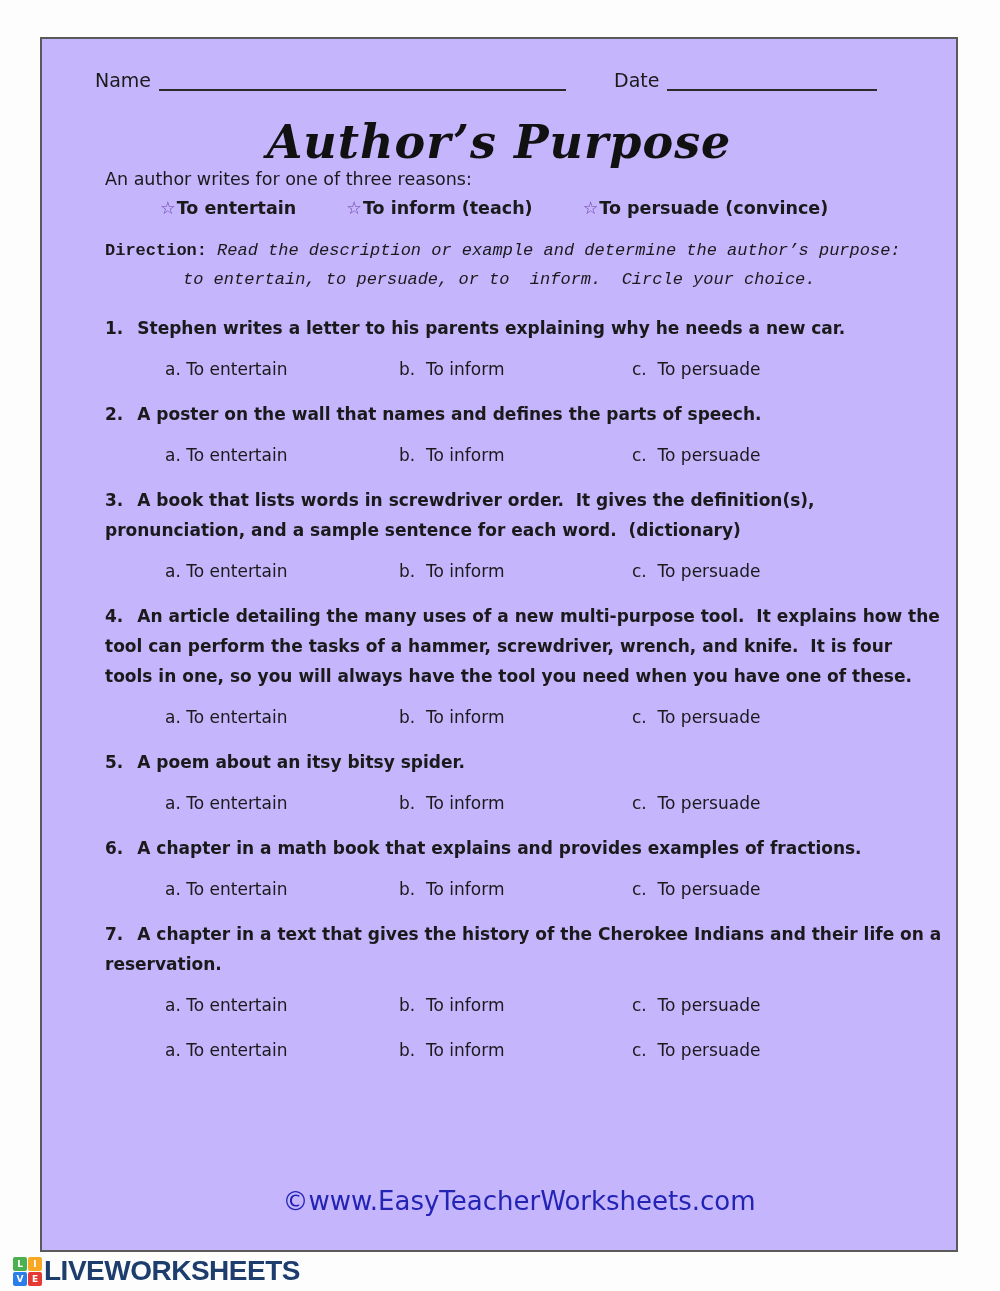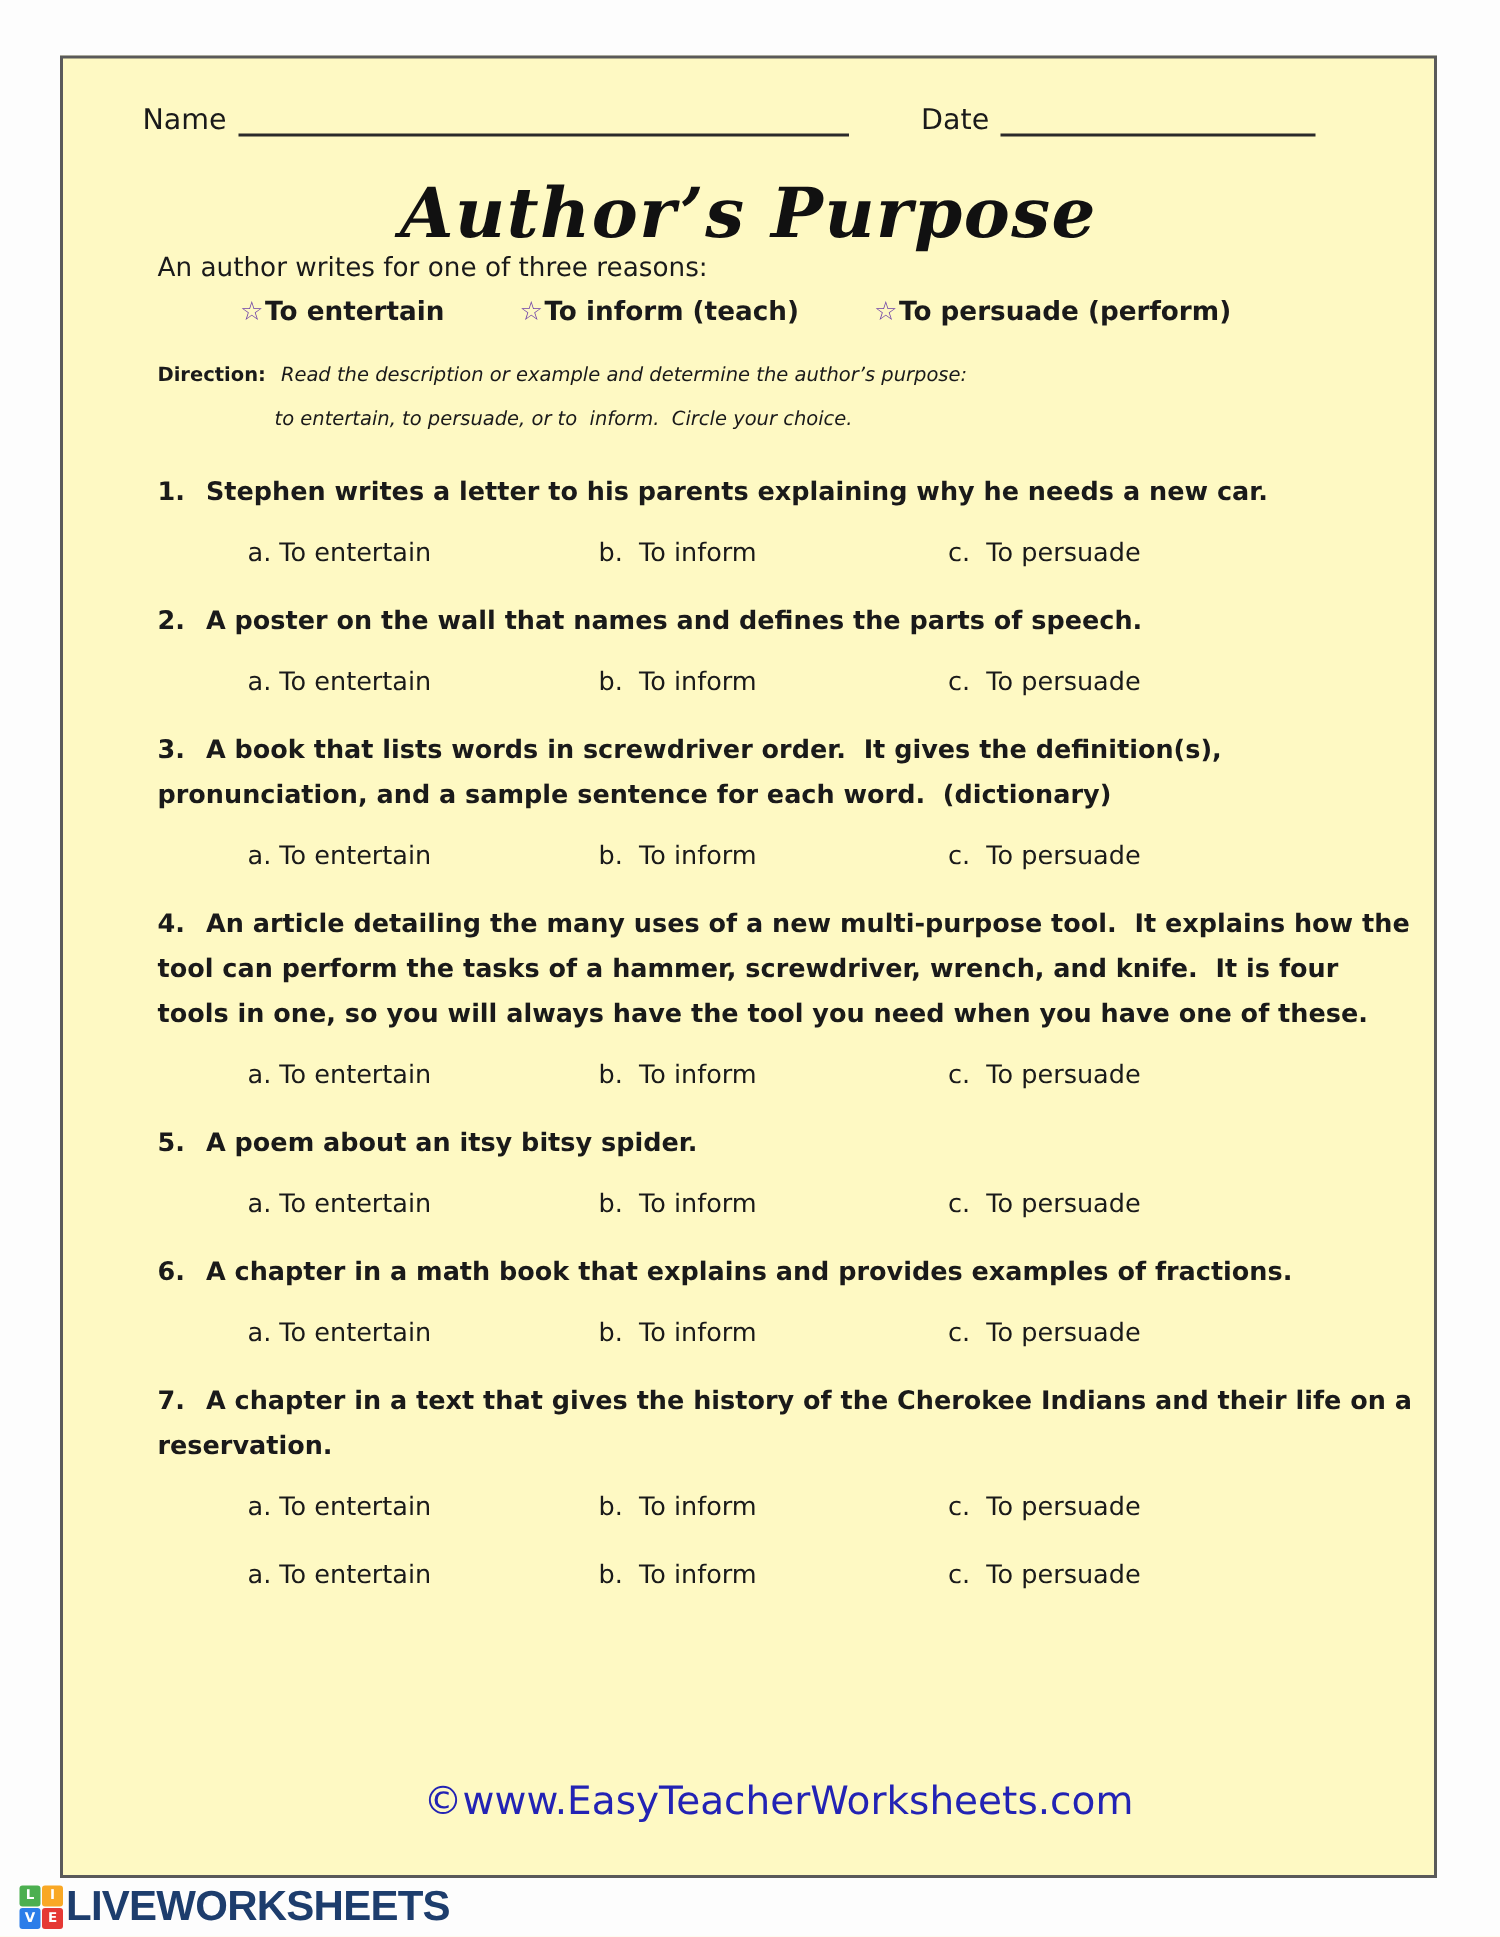--- a/index.html
+++ b/index.html
@@ -6,21 +6,21 @@
   html, body {
     width: 1000px; height: 1291px;
     background: #fdfdfd;
     font-family: "DejaVu Sans", "Liberation Sans", sans-serif;
     color: #1a1a1a;
   }
   .page {
     position: absolute;
     left: 40px; top: 37px;
     width: 918px; height: 1215px;
-    background: #fef9c3;
+    background: #c4b5fd;
     border: 2px solid #5a5a5a;
   }
   
   .name-row {
     display: flex;
     align-items: flex-end;
     padding: 26px 0 0 53px;
     font-size: 19px;
     height: 52px;
   }
@@ -56,21 +56,21 @@
     padding-left: 55px;
     margin-top: 9px;
     font-weight: 700;
     font-size: 17.5px;
   }
   .star {
     color: #6f42a8;
     font-weight: 400;
     margin-right: 1px;
   }
-  .direction { margin-top: 18px; font-size: 13px; line-height: 29px; }
+  .direction { margin-top: 18px; font-size: 17px; line-height: 29px; font-family: Liberation Mono, monospace; }
   .direction-label { font-weight: 700; font-style: normal; margin-right: 10px; }
   .direction-text { font-style: italic; white-space: pre-wrap; }
   .direction-line2 { padding-left: 78px; font-style: italic; white-space: pre-wrap; }
   
   .question { margin-top: 15px; }
   .question.first { margin-top: 19px; }
   .q-p {
     font-weight: 700;
     font-size: 17px;
     line-height: 30px;
@@ -148,21 +148,21 @@
 
   <div class="title">Author’s  Purpose</div>
 
   <div class="content">
 
     <div class="intro-heading">An author writes for one of three reasons:</div>
 
     <div class="stars-row">
       <span><span class="star">☆</span><span>To entertain</span></span>
       <span><span class="star">☆</span><span>To inform (teach)</span></span>
-      <span><span class="star">☆</span><span>To persuade (perform)</span></span>
+      <span><span class="star">☆</span><span>To persuade (convince)</span></span>
     </div>
 
     <div class="direction">
       <div><span class="direction-label">Direction:</span><span class="direction-text">Read the description or example and determine the author’s purpose:</span></div>
       <div class="direction-line2">to entertain, to persuade, or to  inform.  Circle your choice.</div>
     </div>
 
     <div class="question first">
       <p class="q-p"><span class="q-num">1.</span><span class="q-text">Stephen writes a letter to his parents explaining why he needs a new car.</span></p>
       <div class="options">

